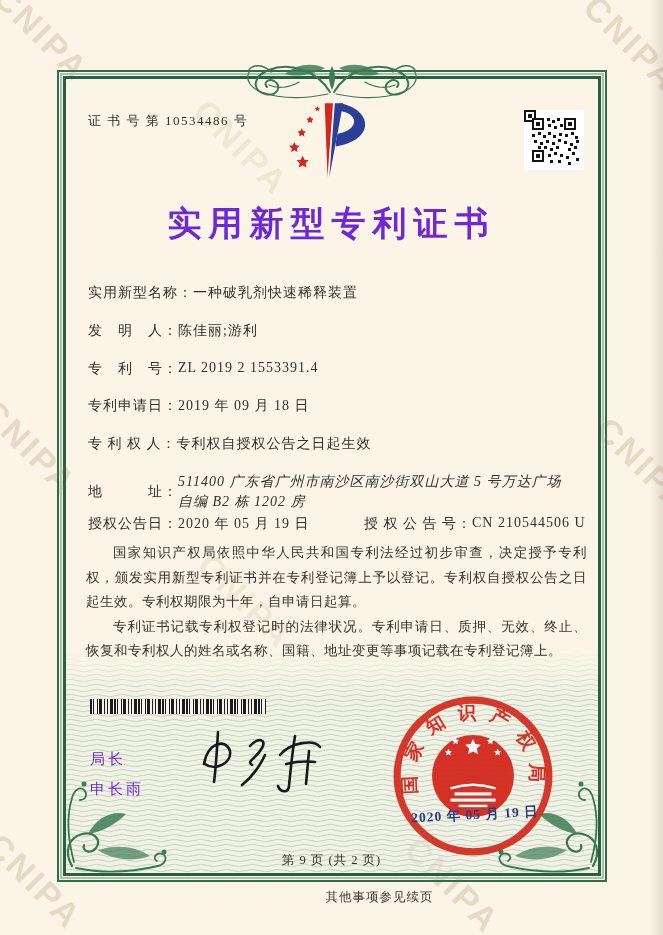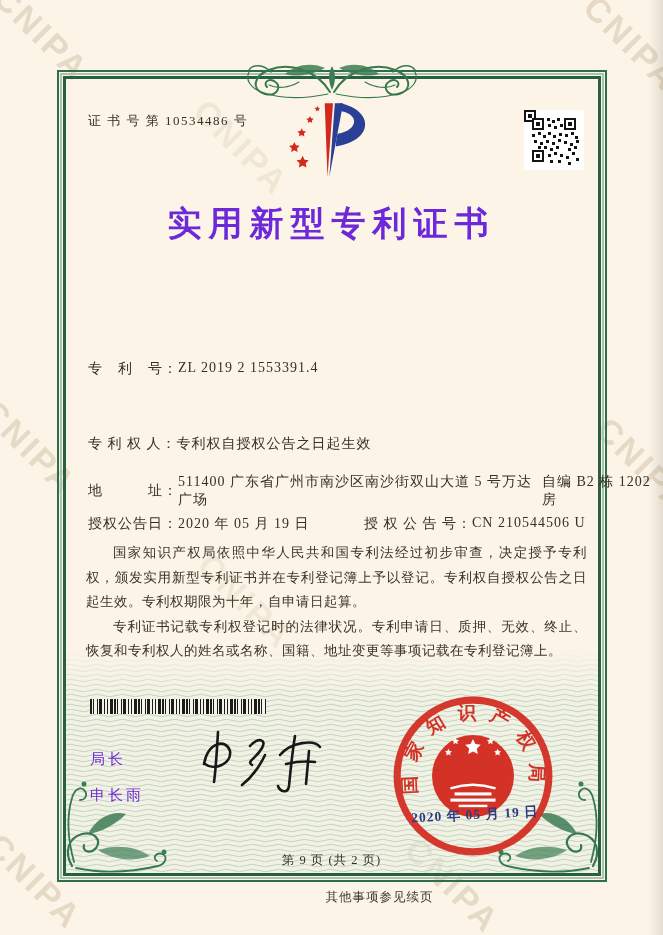--- a/index.html
+++ b/index.html
@@ -27,33 +27,33 @@
   
   .certno{position:absolute;left:88px;top:112px;font-size:13px;letter-spacing:1.5px;z-index:3;}
   .logo{position:absolute;left:281px;top:96px;z-index:3;}
   .qr{position:absolute;left:524px;top:110px;z-index:3;}
   .title{position:absolute;left:0;top:201px;width:100%;text-align:center;font-size:34px;
          font-weight:700;letter-spacing:7px;color:#6d28d9;z-index:3;}
   .row{position:absolute;left:88px;display:flex;font-size:14px;letter-spacing:1px;z-index:3;}
   .row .lbl{white-space:pre;flex:0 0 auto;}
   .r0{top:284px}.r1{top:322px}.r2{top:360px}.r3{top:397px}.r4{top:435px}
   .row-addr{top:473px;align-items:center;}
-  .row-addr .vals{display:flex;flex-direction:row;gap:2px;}
+  .row-addr .vals{display:flex;flex-direction:column;gap:2px;font-style:italic;}
   .row-grant{top:515px}.row-grantno{left:364px;top:515px}
   .paras{position:absolute;left:86px;top:541px;width:501px;font-size:13.5px;line-height:1.82;
          letter-spacing:.5px;color:#3a332b;text-align:justify;z-index:3;}
   .paras p{margin:0;text-indent:2em;}
   .barcode{position:absolute;left:90px;top:699px;width:176px;height:15px;z-index:3;
     background:repeating-linear-gradient(90deg,#1c1c1c 0 2px,#f7f3ea 2px 3px,#1c1c1c 3px 4px,
       #f7f3ea 4px 7px,#1c1c1c 7px 8px,#f7f3ea 8px 9px,#1c1c1c 9px 12px,#f7f3ea 12px 14px,
       #1c1c1c 14px 15px,#f7f3ea 15px 17px,#1c1c1c 17px 18px,#f7f3ea 18px 20px,
       #1c1c1c 20px 23px,#f7f3ea 23px 24px);}
   .director{position:absolute;left:90px;top:750px;z-index:3;
             font-family:"Liberation Sans",sans-serif;font-size:15px;letter-spacing:3px;color:#6d28d9;}
-  .director .name{display:block;margin-top:17px;}
+  .director .name{display:block;margin-top:11px;}
   .signature{position:absolute;left:192px;top:724px;z-index:4;}
   .seal{position:absolute;left:391px;top:694px;width:164px;height:164px;z-index:4;}
   .seal-date{position:absolute;left:395px;top:806px;width:160px;text-align:center;
              font-size:13.5px;font-weight:700;letter-spacing:1px;color:#2c3c80;
              transform:rotate(-3deg);z-index:5;}
   .pageno{position:absolute;left:0;top:852px;width:100%;text-align:center;font-size:12.5px;
           letter-spacing:1px;z-index:3;}
   .footnote{position:absolute;left:0;top:889px;width:100%;text-align:center;font-size:12.5px;
             letter-spacing:1px;color:#3a352e;z-index:3;padding-left:48px;}
   .qm{fill:#141414;}
@@ -185,23 +185,35 @@
         <rect class="qm" x="48" y="42" width="3" height="3"></rect>
       <rect class="qm" x="26" y="50" width="3" height="3"></rect>
         <rect class="qm" x="34" y="50" width="3" height="3"></rect>
       <rect class="qm" x="44" y="52" width="3" height="3"></rect>
         <rect class="qm" x="52" y="48" width="3" height="3"></rect>
     </g>
   </svg>
 
   <div class="title">实用新型专利证书</div>
 
+  <div class="row r0">
+    <span class="lbl">实用新型名称：</span>
+    <span class="val">一种破乳剂快速稀释装置</span>
+  </div>
+  <div class="row r1">
+    <span class="lbl">发　明　人：</span>
+    <span class="val">陈佳丽;游利</span>
+  </div>
   <div class="row r2">
     <span class="lbl">专　利　号：</span>
     <span class="val">ZL 2019 2 1553391.4</span>
+  </div>
+  <div class="row r3">
+    <span class="lbl">专利申请日：</span>
+    <span class="val">2019 年 09 月 18 日</span>
   </div>
   <div class="row r4">
     <span class="lbl">专 利 权 人：</span>
     <span class="val">专利权自授权公告之日起生效</span>
   </div>
   <div class="row row-addr">
     <span class="lbl">地　　　址：</span>
     <span class="vals">
       <span>511400 广东省广州市南沙区南沙街双山大道 5 号万达广场</span>
       <span>自编 B2 栋 1202 房</span>

